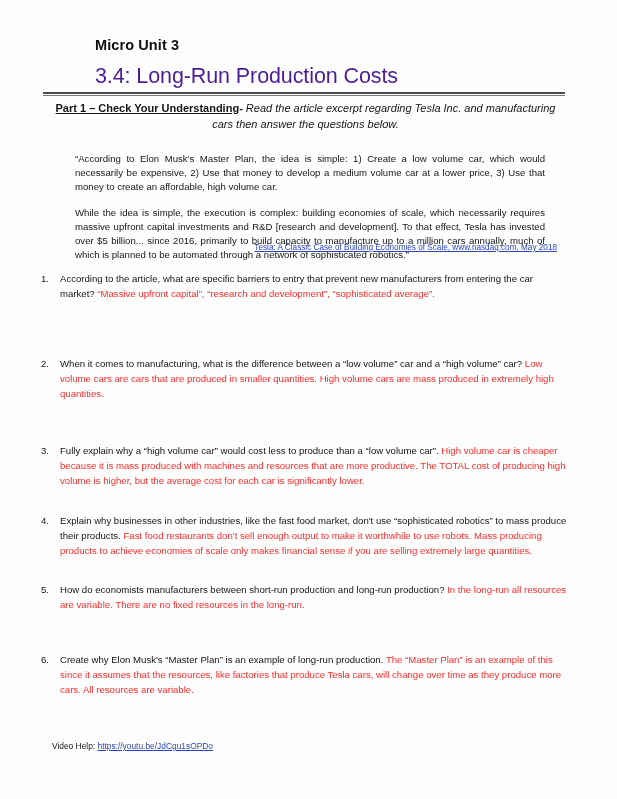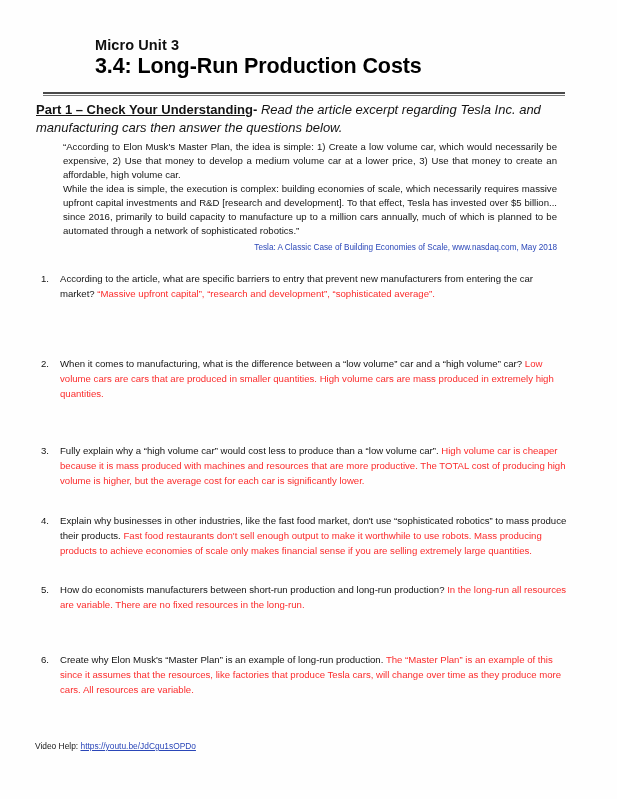--- a/index.html
+++ b/index.html
@@ -33,48 +33,48 @@
   }
   .unit-line {
     font-size: 14.5px;
     font-weight: bold;
     letter-spacing: 0.1px;
     line-height: 1.25;
     color: #101010;
   }
   .title-line {
     font-size: 21.5px;
-    font-weight: bold;
+    font-weight: normal;
     letter-spacing: -0.1px;
     line-height: 1.2;
-    margin-top: 0;
-    color: #000000;
+    margin-top: 10px;
+    color: #4c1d95;
   }
 
   .rule {
     position: absolute;
     left: 43px;
     top: 92px;
     width: 522px;
     height: 4px;
     border-top: 2px solid #4a4a4a;
     border-bottom: 1px solid #7a7a7a;
     box-sizing: border-box;
   }
 
   
   .part-intro {
     position: absolute;
-    left: 36px;
+    left: 44px;
     top: 101px;
     width: 523px;
-    font-size: 13px;
+    font-size: 11px;
     line-height: 1.42;
     color: #141414;
-    text-align: left;
+    text-align: center;
   }
   .part-label {
     font-weight: bold;
     text-decoration: underline;
   }
   .part-dash {
     font-weight: bold;
   }
   .part-instruction {
     font-style: italic;
@@ -85,32 +85,33 @@
     position: absolute;
     left: 63px;
     top: 140px;
     width: 494px;
     font-size: 9.6px;
     line-height: 1.46;
     text-align: justify;
     color: #151515;
   }
   .excerpt p {
-    margin: 0;
+    margin: 12px;
   }
   .citation {
     position: absolute;
     left: 63px;
     top: 243px;
     width: 494px;
     text-align: right;
     font-size: 8.2px;
     color: #2a46b8;
   }
   .citation span {
+    text-decoration: underline;
     color: #2a46b8;
   }
 
   
   .q {
     position: absolute;
     left: 41px;
     width: 528px;
     font-size: 9.6px;
     line-height: 1.55;
@@ -135,21 +136,21 @@
   #q1 { top: 272px; }
   #q2 { top: 357px; }
   #q3 { top: 444px; }
   #q4 { top: 514px; }
   #q5 { top: 583px; }
   #q6 { top: 653px; }
 
   
   .footer {
     position: absolute;
-    left: 35px;
+    left: 52px;
     top: 741px;
     font-size: 8.4px;
     color: #151515;
     line-height: 1.3;
     text-align: center;
   }
   .footer a,
   .footer .link {
     color: #2a46b8;
     text-decoration: underline;

